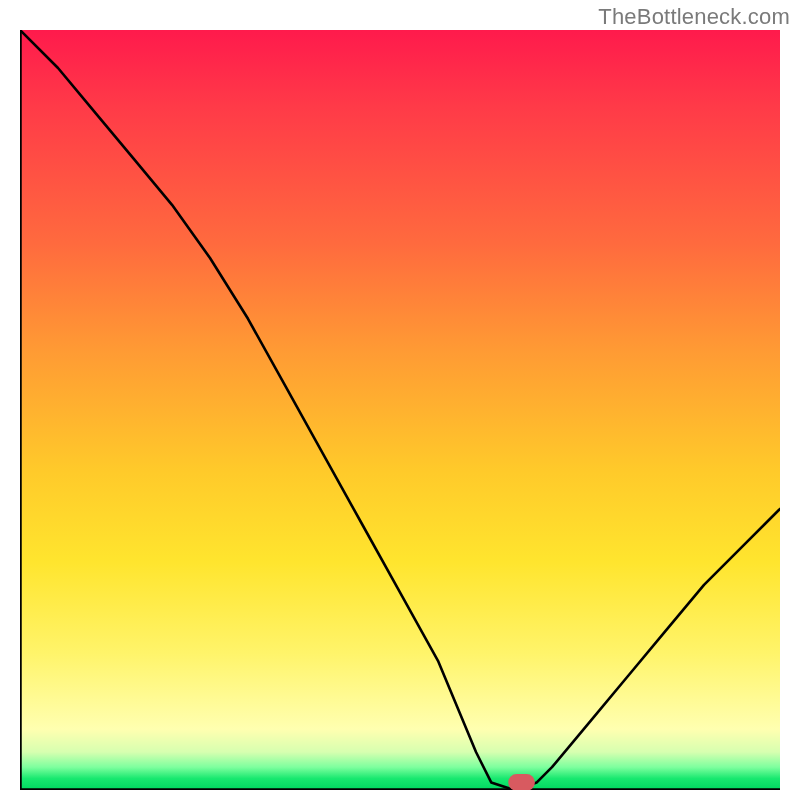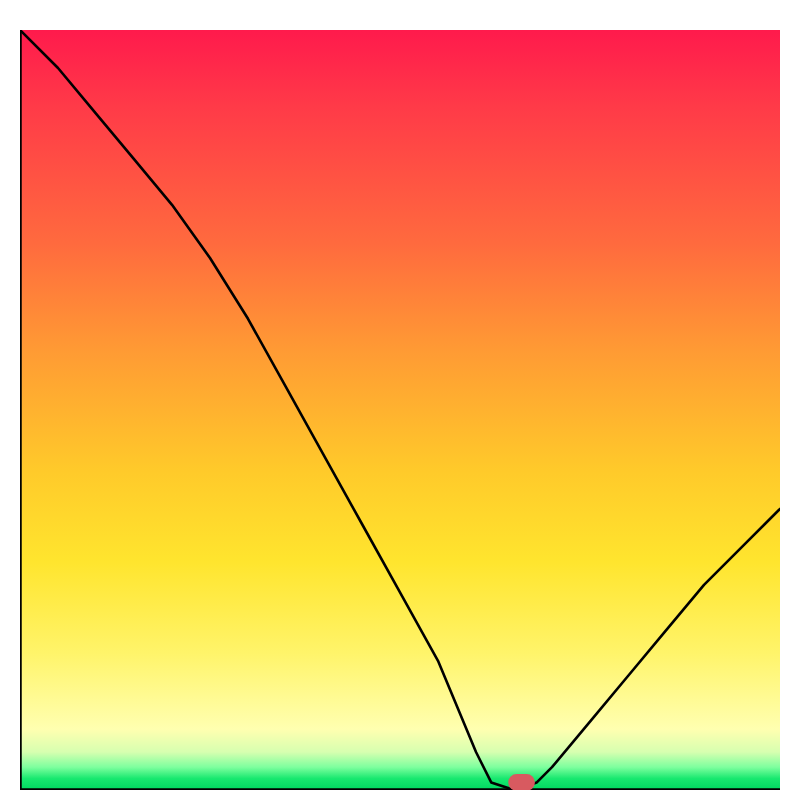--- a/index.html
+++ b/index.html
@@ -65,20 +65,21 @@
   }
   .marker {
     fill: #d85a60;
     stroke: none;
   }
 </style>
 </head>
 <body>
 <div class="wrap">
 
+  <div class="attribution">TheBottleneck.com</div>
 
   <div class="plot-area">
     <div class="gradient-bg"></div>
 
     <svg viewBox="0 0 100 100" preserveAspectRatio="none" width="100%" height="100%" style="position:absolute;inset:0;">
       <g transform="translate(0,100) scale(1,-1)">
 
         <g class="axes">
           <line x1="0" y1="0" x2="0" y2="100" vector-effect="non-scaling-stroke"></line>
           <line x1="0" y1="0" x2="100" y2="0" vector-effect="non-scaling-stroke"></line>

